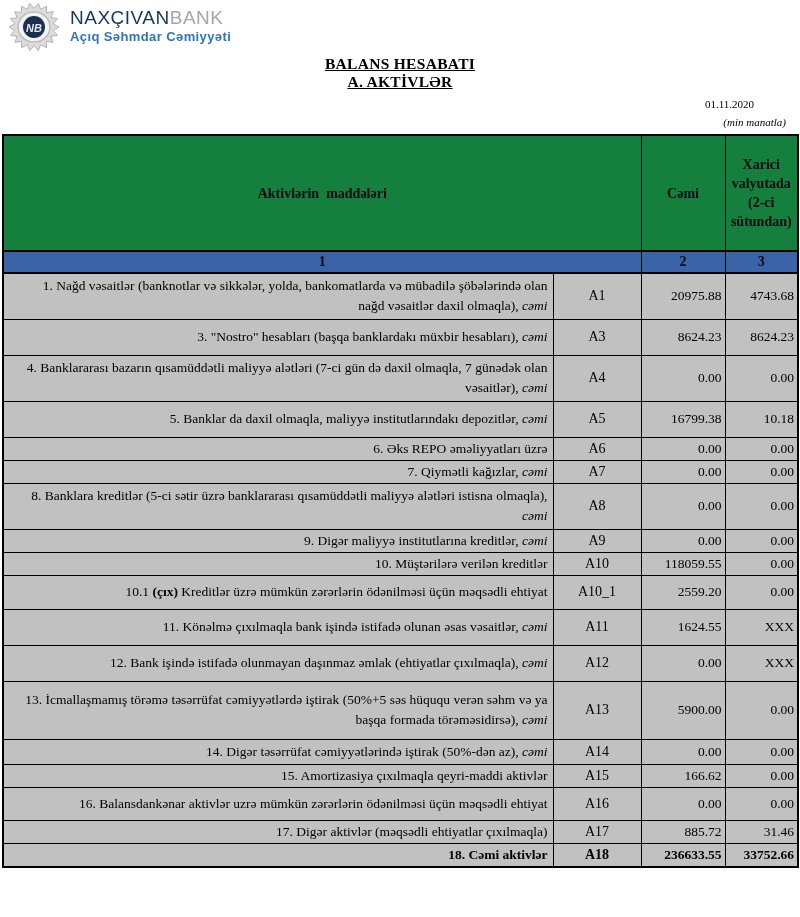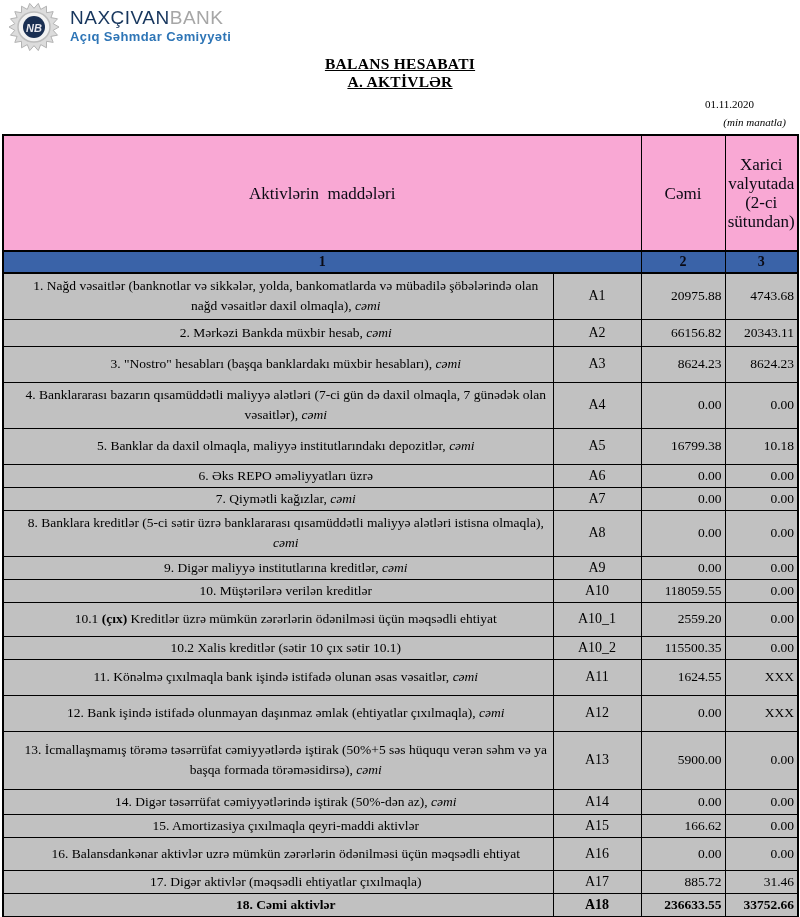--- a/index.html
+++ b/index.html
@@ -23,29 +23,29 @@
   .doc-meta .date{padding-right:46px;}
   .doc-meta .unit{padding-right:14px;font-style:italic;}
   
   table.balance{
     position:absolute;top:134px;left:2px;width:795px;
     border-collapse:collapse;table-layout:fixed;font-size:13.5px;
     border:2px solid #000;
   }
   table.balance td{border:1px solid #000;overflow:hidden;}
   tr.head td{
-    background:#f9a8d4;color:#0a0a14;font-weight:normal;text-align:center;
-    font-size:17px;line-height:19px;height:112px;border-bottom:2px solid #000;
+    background:#15803d;color:#0a0a14;font-weight:bold;text-align:center;
+    font-size:14px;line-height:19px;height:112px;border-bottom:2px solid #000;
   }
   tr.numrow td{
     background:#3a63a8;color:#0a0a14;font-weight:bold;text-align:center;
     font-size:14px;height:18px;border-bottom:2px solid #000;line-height:14px;
   }
   tr.data td{background:#c1c1c1;}
-  td.lbl{text-align:center;padding:1px 5px 1px 20px;line-height:20px;margin-left:26px;}
+  td.lbl{text-align:right;padding:1px 5px 1px 20px;line-height:20px;margin-left:26px;}
   td.code{text-align:center;font-size:14px;}
   td.val{text-align:right;padding-right:3px;}
   tr.total td{font-weight:bold;}
   td .sfx{font-style:italic;}
   td .bld{font-weight:bold;}
   
   .h46{height:46px}.h27{height:27px}.h36{height:36px}.h21{height:21px}
   .h34{height:34px}.h58{height:58px}.h25{height:25px}.h33{height:33px}.h20{height:20px}
 </style>
 </head>
@@ -95,26 +95,20 @@
     <td>2</td>
     <td>3</td>
   </tr>
 
   <tr class="data h46">
     <td class="lbl"><span>1. Nağd vəsaitlər (banknotlar və sikkələr, yolda, bankomatlarda və mübadilə şöbələrində olan nağd vəsaitlər daxil olmaqla), </span><span class="bld"></span><span></span><span class="sfx">cəmi</span></td>
     <td class="code">A1</td>
     <td class="val">20975.88</td>
     <td class="val">4743.68</td>
   </tr>
-  <tr class="data h27">
-    <td class="lbl"><span>2. Mərkəzi Bankda müxbir hesab, </span><span class="bld"></span><span></span><span class="sfx">cəmi</span></td>
-    <td class="code">A2</td>
-    <td class="val">66156.82</td>
-    <td class="val">20343.11</td>
-  </tr>
   <tr class="data h36">
     <td class="lbl"><span>3. "Nostro" hesabları (başqa banklardakı müxbir hesabları), </span><span class="bld"></span><span></span><span class="sfx">cəmi</span></td>
     <td class="code">A3</td>
     <td class="val">8624.23</td>
     <td class="val">8624.23</td>
   </tr>
   <tr class="data h46">
     <td class="lbl"><span>4. Banklararası bazarın qısamüddətli maliyyə alətləri (7-ci gün də daxil olmaqla, 7 günədək olan vəsaitlər), </span><span class="bld"></span><span></span><span class="sfx">cəmi</span></td>
     <td class="code">A4</td>
     <td class="val">0.00</td>
@@ -153,26 +147,20 @@
   <tr class="data h21">
     <td class="lbl"><span>10. Müştərilərə verilən kreditlər</span><span class="bld"></span><span></span><span class="sfx"></span></td>
     <td class="code">A10</td>
     <td class="val">118059.55</td>
     <td class="val">0.00</td>
   </tr>
   <tr class="data h34">
     <td class="lbl"><span>10.1 </span><span class="bld">(çıx)</span><span> Kreditlər üzrə mümkün zərərlərin ödənilməsi üçün məqsədli ehtiyat</span><span class="sfx"></span></td>
     <td class="code">A10_1</td>
     <td class="val">2559.20</td>
-    <td class="val">0.00</td>
-  </tr>
-  <tr class="data h21">
-    <td class="lbl"><span>10.2 Xalis kreditlər (sətir 10 çıx sətir 10.1)</span><span class="bld"></span><span></span><span class="sfx"></span></td>
-    <td class="code">A10_2</td>
-    <td class="val">115500.35</td>
     <td class="val">0.00</td>
   </tr>
   <tr class="data h36">
     <td class="lbl"><span>11. Könəlmə çıxılmaqla bank işində istifadə olunan əsas vəsaitlər, </span><span class="bld"></span><span></span><span class="sfx">cəmi</span></td>
     <td class="code">A11</td>
     <td class="val">1624.55</td>
     <td class="val">XXX</td>
   </tr>
   <tr class="data h36">
     <td class="lbl"><span>12. Bank işində istifadə olunmayan daşınmaz əmlak (ehtiyatlar çıxılmaqla), </span><span class="bld"></span><span></span><span class="sfx">cəmi</span></td>

